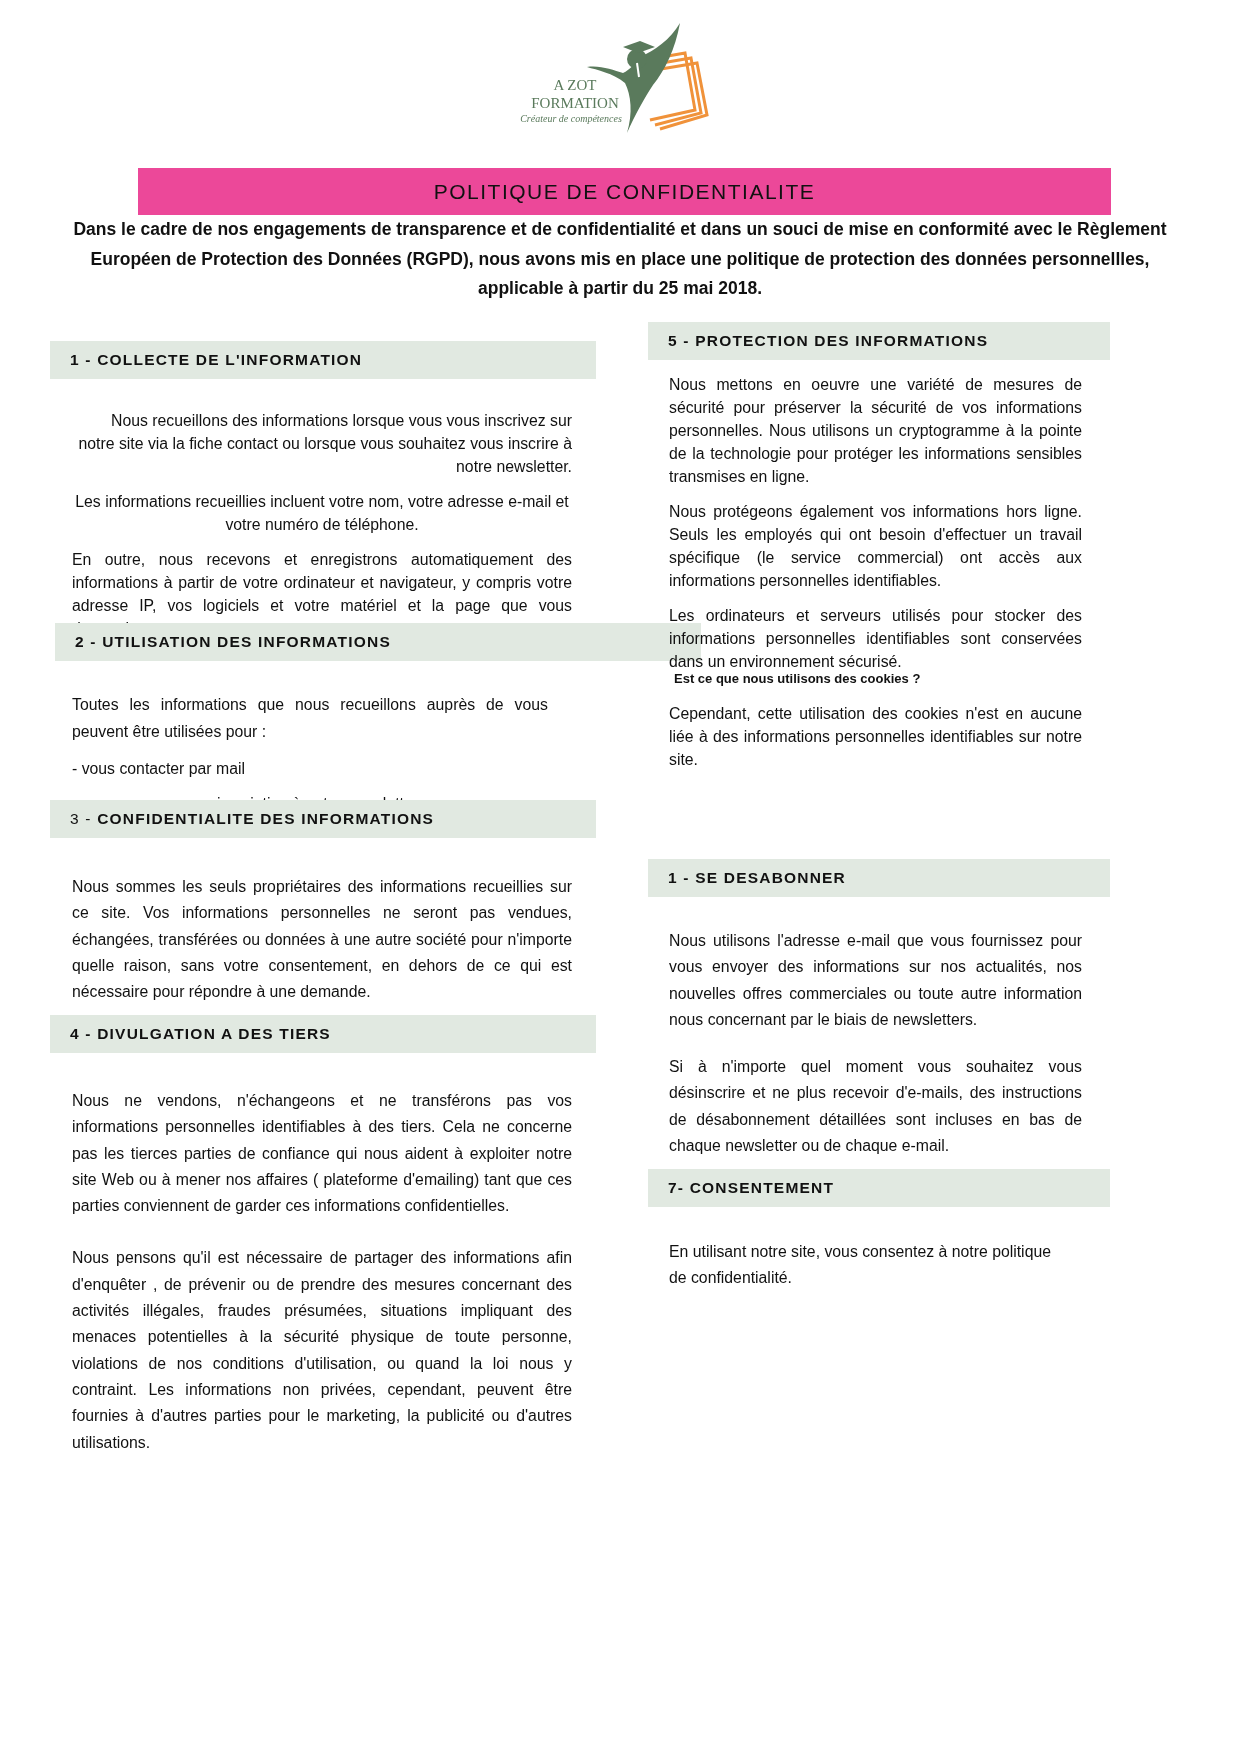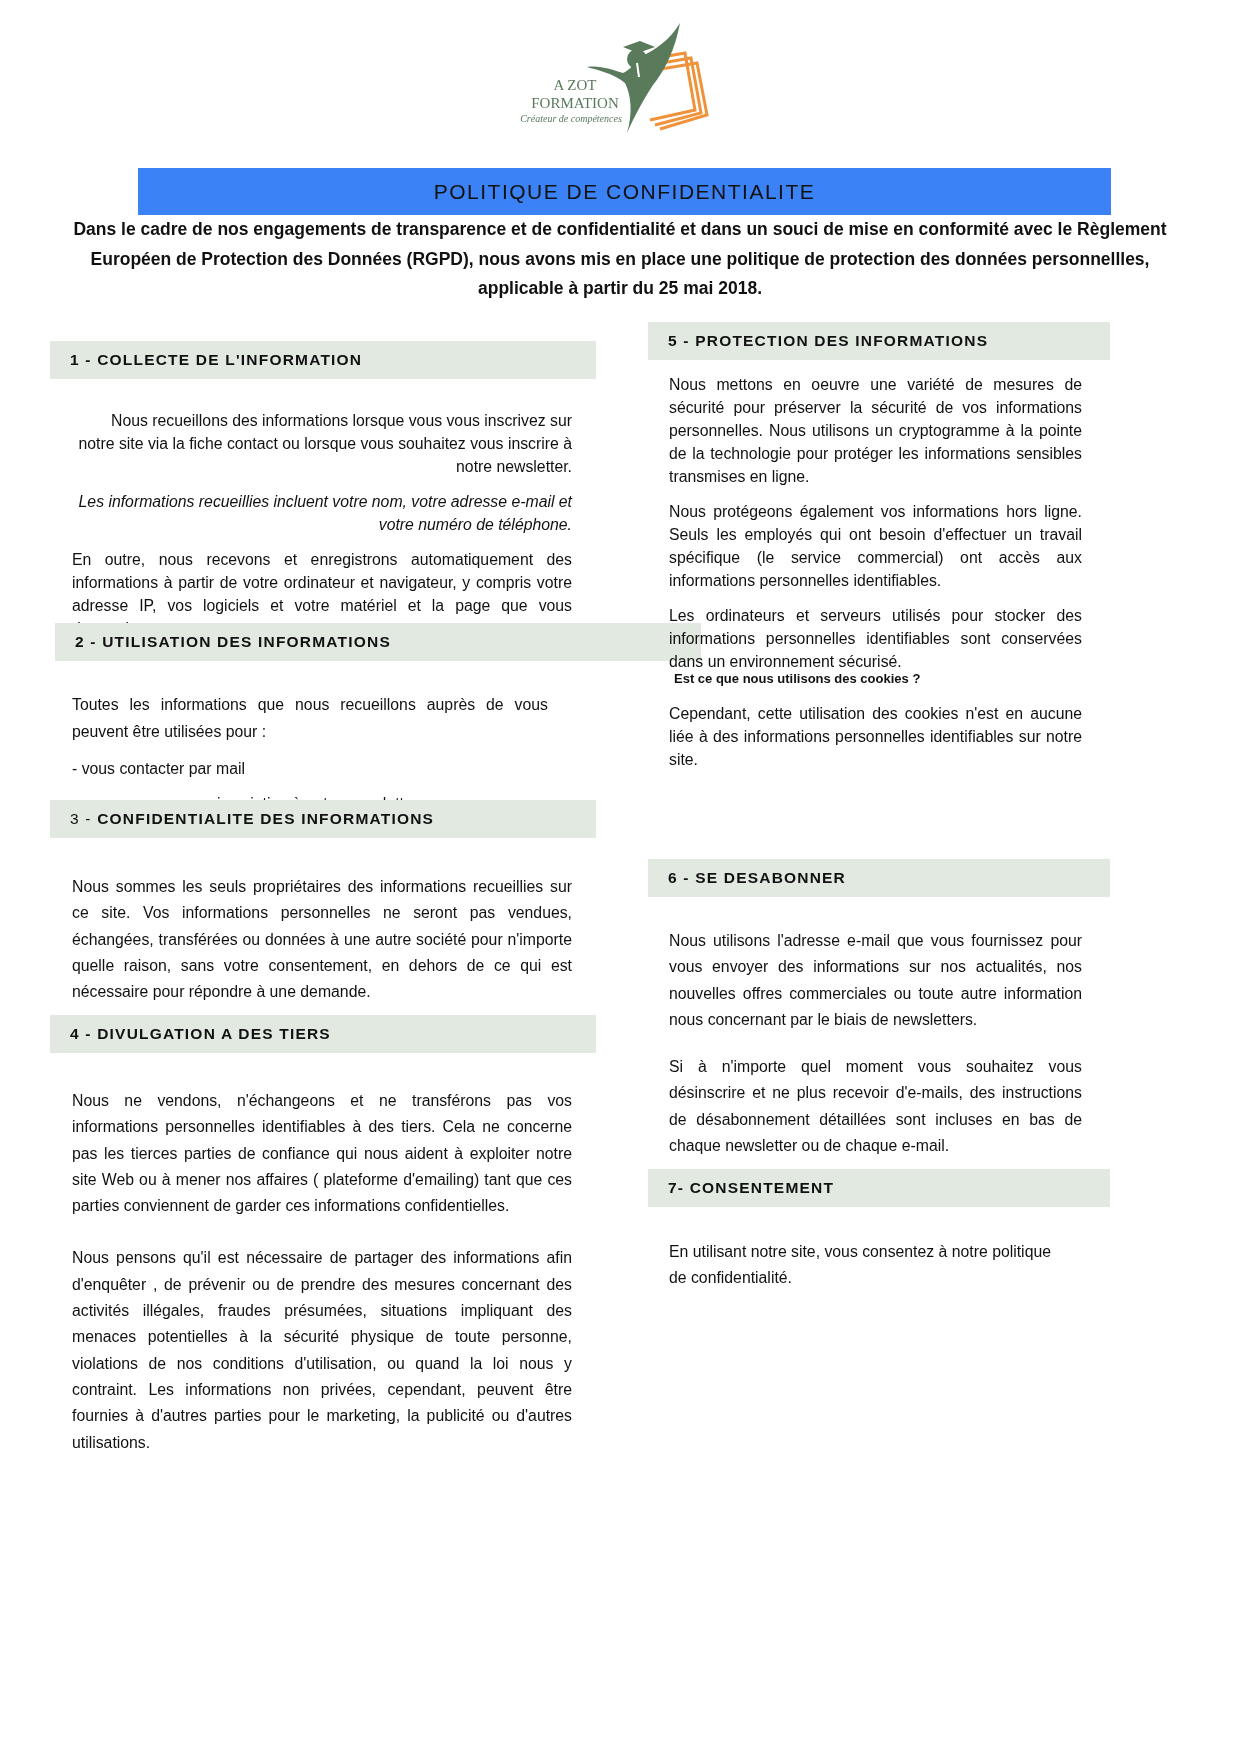--- a/index.html
+++ b/index.html
@@ -1,21 +1,21 @@
 <!DOCTYPE html>
 <html><head>
 <meta charset="utf-8">
 <style>
   html, body { margin: 0; padding: 0; background: #ffffff; }
   body { width: 1240px; height: 1755px; position: relative; overflow: hidden;
          font-family: "Liberation Sans", sans-serif; color: #111; }
   .logo { position: absolute; left: 505px; top: 15px; width: 230px; height: 122px; }
   .logo svg { width: 100%; height: 100%; }
   .title-bar { position: absolute; left: 138px; top: 168px; width: 973px; height: 47px;
-               background: #3b82f6; display: flex; align-items: center; justify-content: center; }
+               background: #ec4899; display: flex; align-items: center; justify-content: center; }
   .title-bar span { font-size: 21px; letter-spacing: 1.5px; color: #111; }
   .intro { position: absolute; left: 55px; top: 215px; width: 1130px; text-align: center;
            font-weight: bold; font-size: 17.5px; line-height: 29.5px; }
   .sec-head { position: absolute; background: #e1e9e1; height: 38px; display: flex; align-items: center;
               box-sizing: border-box; padding-left: 20px; font-size: 15.5px; letter-spacing: 1.2px; }
   .sec-head b { font-weight: bold; }
   .para { position: absolute; font-size: 15.8px; text-align: justify; }
   .para p { margin: 12px; }
   .lh23 { line-height: 23px; }
   .lh26 { line-height: 26.3px; }
@@ -46,21 +46,21 @@
   <span>POLITIQUE DE CONFIDENTIALITE</span>
 </div>
 
 <div class="intro">Dans le cadre de nos engagements de transparence et de confidentialité et dans un souci de mise en conformité avec le Règlement Européen de Protection des Données (RGPD), nous avons mis en place une politique de protection des données personnellles, applicable à partir du 25 mai 2018.</div>
 
 <div class="sec-head" style="left:50px; top:341px; width:546px;">
   <b>1 - COLLECTE  DE L'INFORMATION</b>
 </div>
 <div class="para lh23" style="left:60px; top:397px; width:524px;">
   <p style="text-align:right;">Nous recueillons des informations lorsque vous vous inscrivez sur notre site via la fiche contact ou lorsque vous souhaitez vous inscrire à notre newsletter.</p>
-  <p style="text-align:right;font-style:italic;">Les informations recueillies incluent votre nom, votre adresse e-mail et votre numéro de téléphone.</p>
+  <p style="text-align:center;">Les informations recueillies incluent votre nom, votre adresse e-mail et votre numéro de téléphone.</p>
   <p>En outre, nous recevons et enregistrons automatiquement des informations à partir de votre ordinateur et navigateur, y compris votre adresse IP, vos logiciels et votre matériel et la page que vous demandez.</p>
 </div>
 
 <div class="sec-head" style="left:55px; top:623px; width:646px;">
   <b>2 - UTILISATION DES INFORMATIONS</b>
 </div>
 <div class="para" style="left:60px; top:680px; width:500px;">
   <p style="line-height:26.5px;">Toutes les informations que nous recueillons auprès de vous peuvent être utilisées pour :</p>
   <p style="line-height:23px; text-align:left;">- vous contacter par mail</p>
   <p style="line-height:23px; text-align:left;">- vous proposer une inscription à notre newsletter</p>
@@ -91,21 +91,21 @@
   <p>Les ordinateurs et serveurs utilisés pour stocker des informations personnelles identifiables sont conservées dans un environnement sécurisé.</p>
 </div>
 <div class="para lh23" style="left:657px; top:655px; width:437px;">
   <p style="font-weight:bold; padding-left:5px; font-size:13px;">
     <span>Est ce que nous utilisons des cookies ?</span>
   </p>
   <p>Cependant, cette utilisation des cookies n'est en aucune liée à des informations personnelles identifiables sur notre site.</p>
 </div>
 
 <div class="sec-head" style="left:648px; top:859px; width:462px;">
-  <b>6 - SE DESABONNER</b>
+  <b>1 - SE DESABONNER</b>
 </div>
 <div class="para lh26" style="left:657px; top:916px; width:437px;">
   <p style="margin-bottom:21px;">Nous utilisons l'adresse e-mail que vous fournissez pour vous envoyer des informations sur nos actualités, nos nouvelles offres commerciales ou toute autre information nous concernant par le biais de newsletters.</p>
   <p>Si à n'importe quel moment vous souhaitez vous désinscrire et ne plus recevoir d'e-mails, des instructions de désabonnement détaillées sont incluses en bas de chaque newsletter ou de chaque e-mail.</p>
 </div>
 
 <div class="sec-head" style="left:648px; top:1169px; width:462px;">
   <b>7- CONSENTEMENT</b>
 </div>
 <div class="para lh26" style="left:657px; top:1227px; width:425px; text-align:left;">

